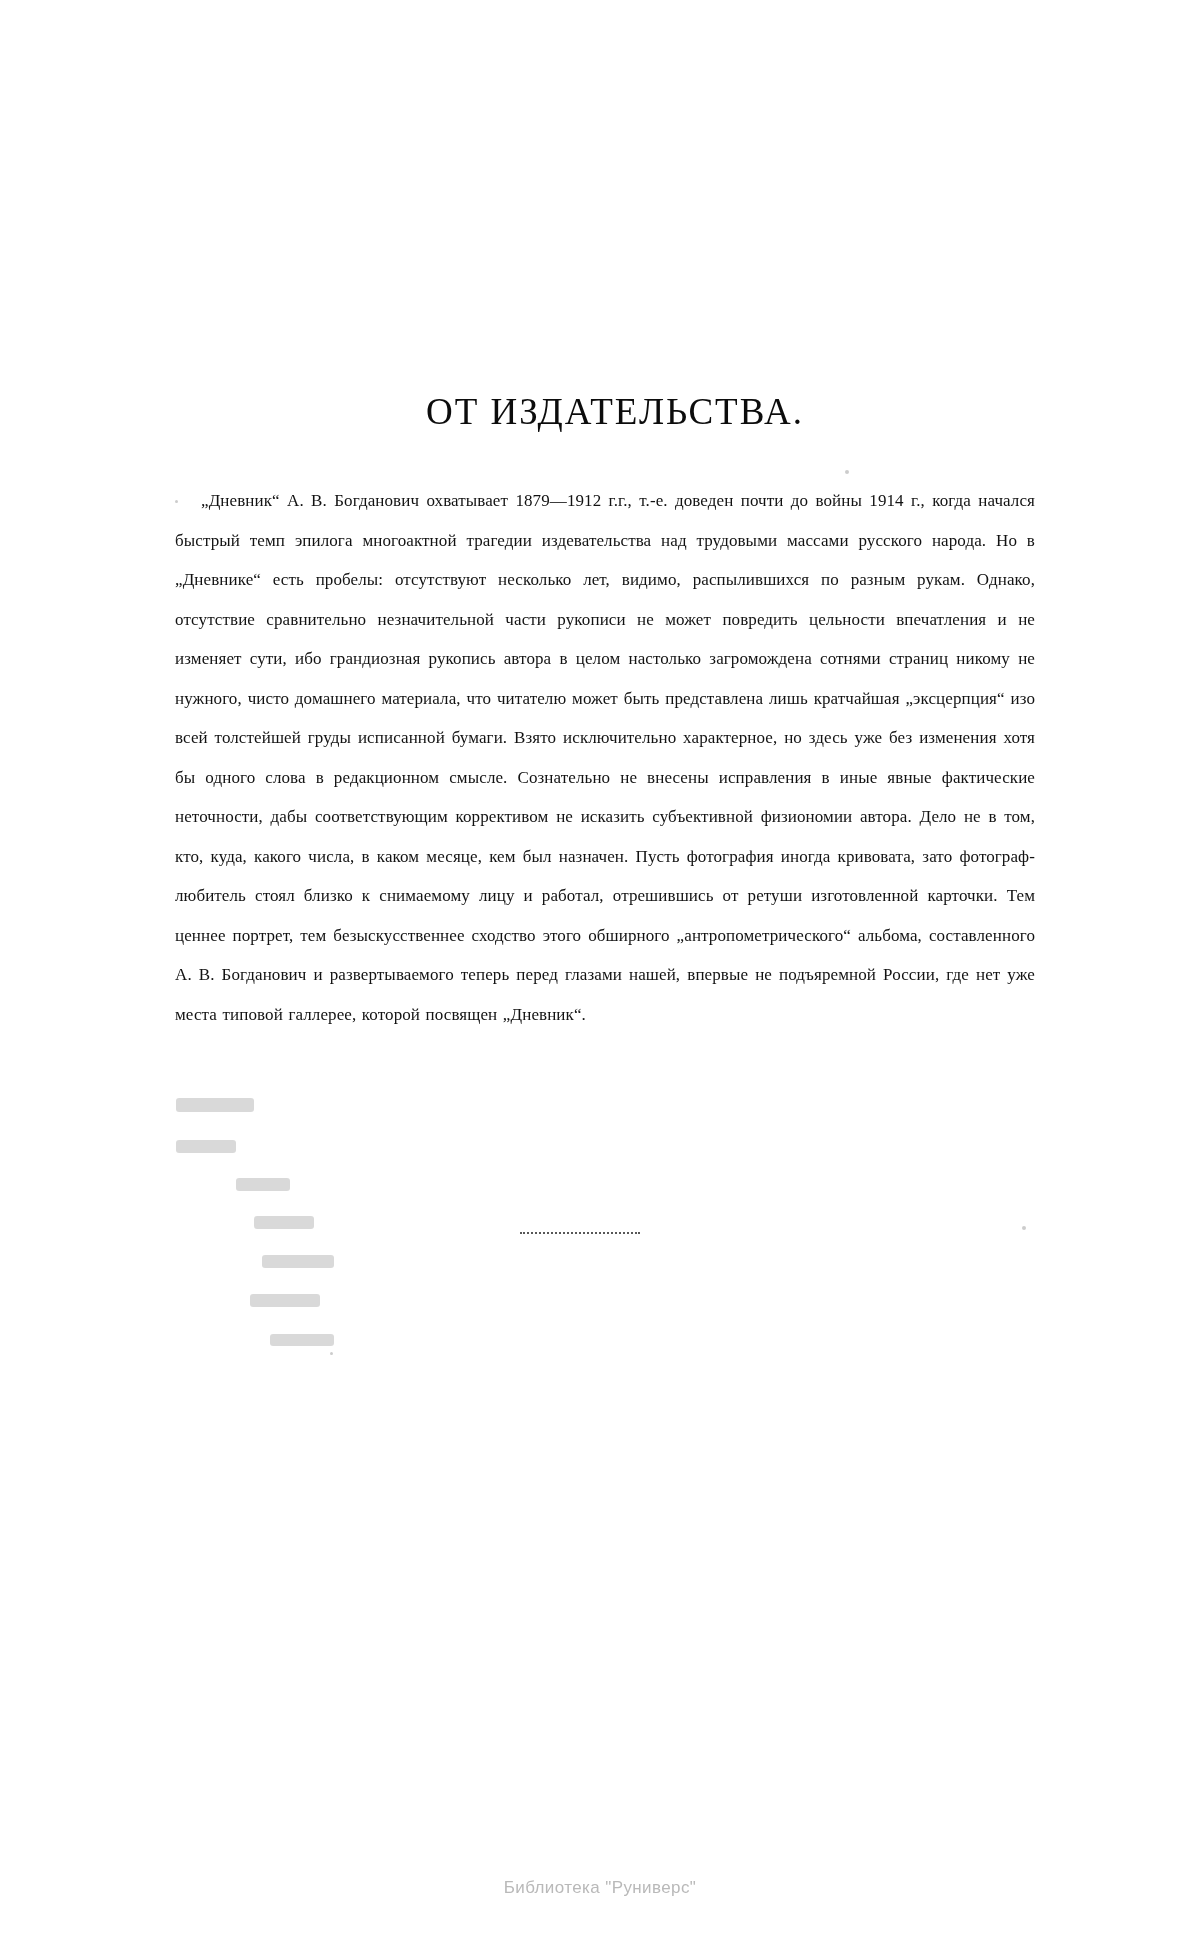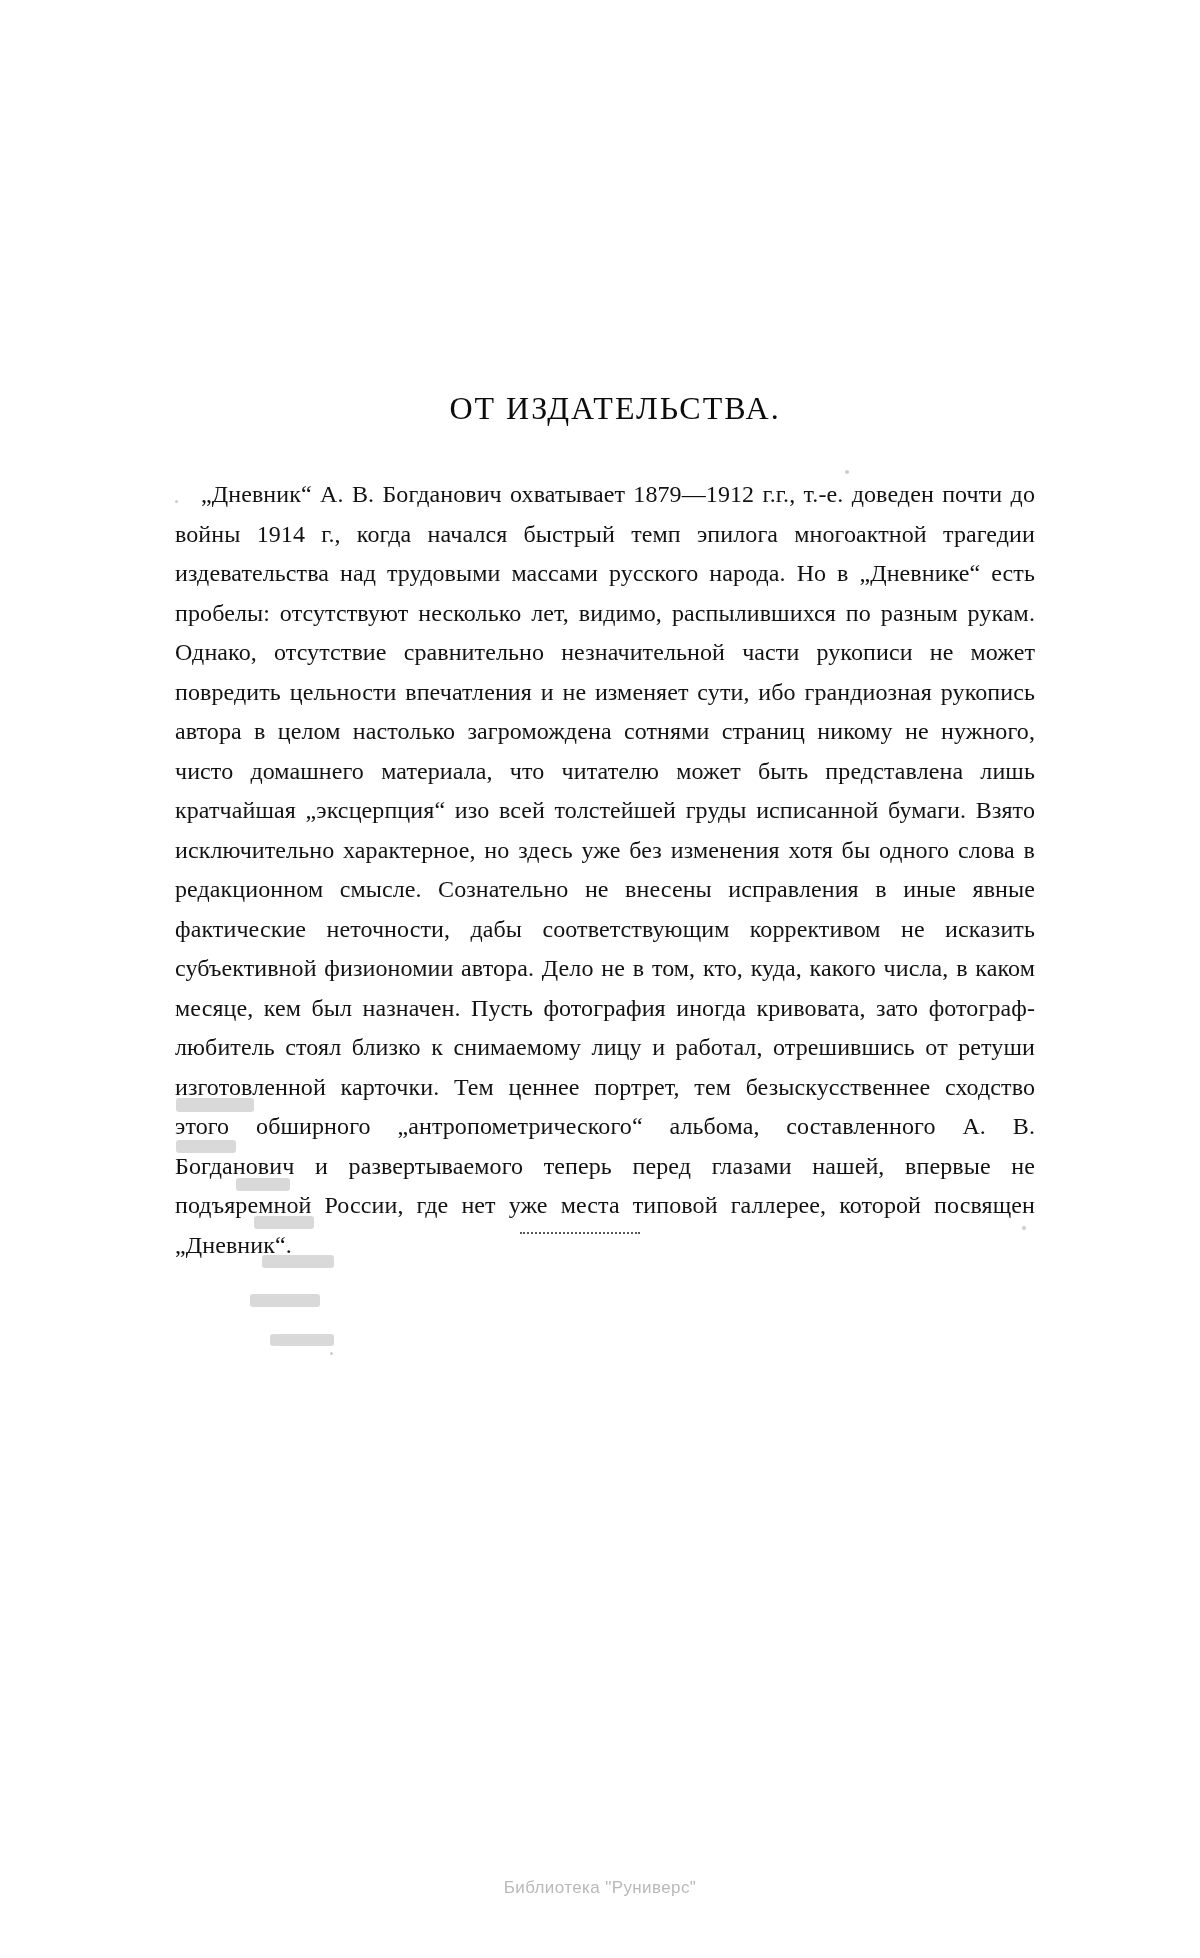--- a/index.html
+++ b/index.html
@@ -29,30 +29,30 @@
     background: #ffffff;
   }
   .content {
     position: absolute;
     left: 175px;
     top: 390px;
     width: 860px;
   }
   .page-title {
     font-family: "Liberation Serif", serif;
-    font-size: 32px;
+    font-size: 37px;
     letter-spacing: 2px;
     text-align: center;
     margin: 0 0 48px 0;
     font-weight: normal;
     color: #0c0c0c;
     padding-left: 20px;
   }
   .body-text {
-    font-size: 24px;
+    font-size: 17px;
     line-height: 39.5px;
     text-align: justify;
     text-justify: inter-word;
     color: #121212;
     letter-spacing: 0.1px;
     word-spacing: 1.2px;
     text-indent: 26px;
   }
   .rule {
     position: absolute;

